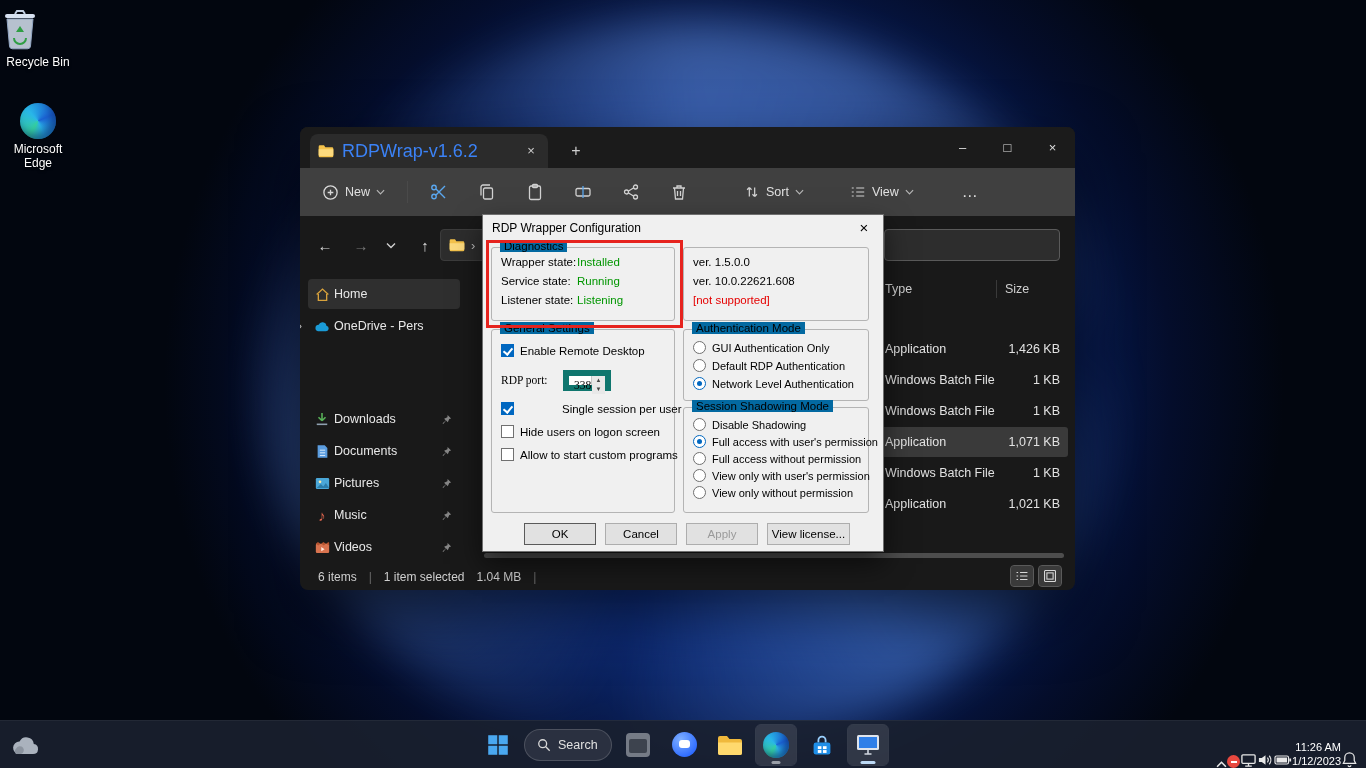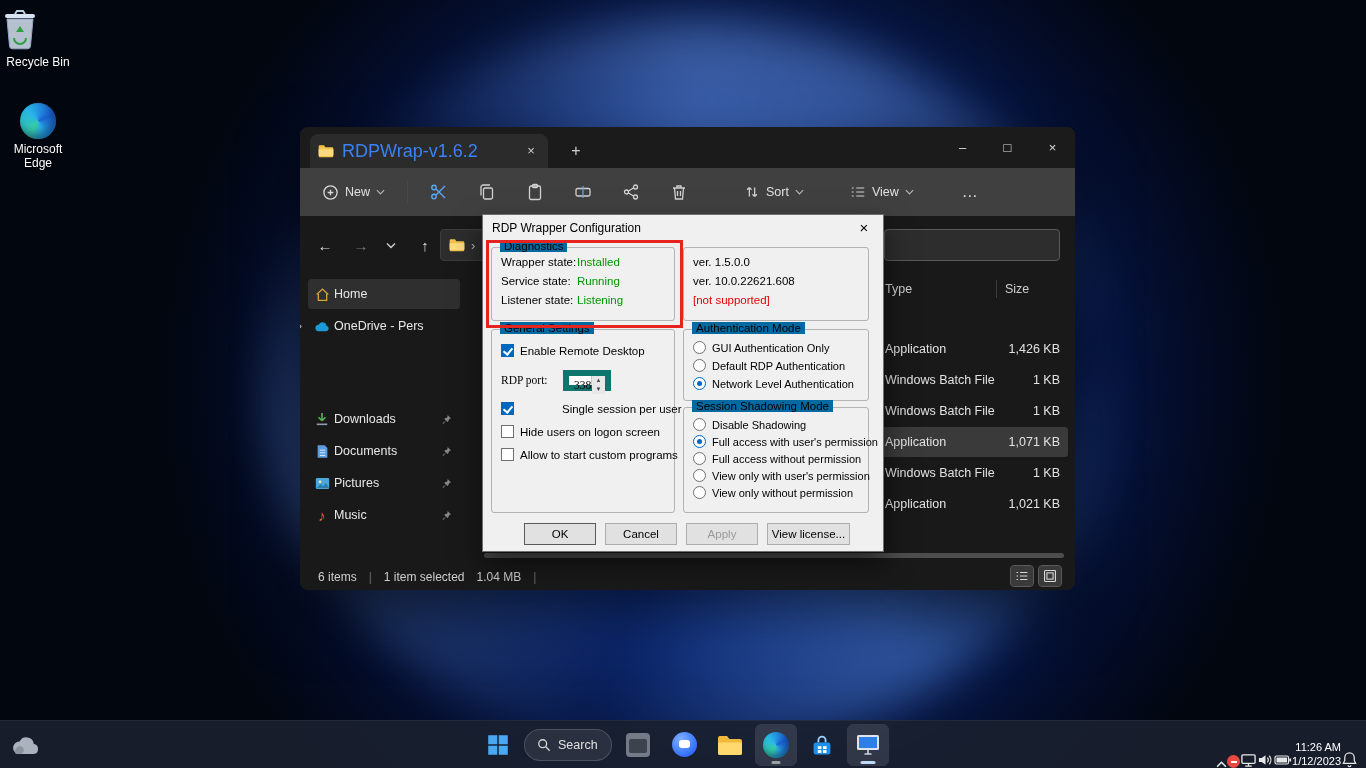--- a/index.html
+++ b/index.html
@@ -338,20 +338,35 @@
     </div>
     <div class="side-item" style="top:223px;">
       <span class="sicon" style="color:#e4674f;font-size:15px;">♪</span>
       <span class="side-label">Music</span>
       <span class="pin">
           <svg width="11" height="11" viewBox="0 0 12 12">
             <path d="M7.2 1l3.8 3.8-2 .6L7.4 9 5.6 7.2 2.4 10.9l-.7-.7L5.3 7 3.4 5.2l3.6-1.6z" fill="#9a9a9a"></path>
           </svg>
         </span>
     </div>
+    <div class="side-item" style="top:255px;">
+      <span class="sicon">
+        <svg width="15" height="13" viewBox="0 0 18 15">
+            <rect x="1" y="3" width="16" height="11" rx="1.5" fill="#d8734f"></rect>
+            <path d="M1 3l2.5-2 3 2-2.5 2zM7.5 3l2.5-2 3 2-2.5 2zM13.5 3l2.5-2 1 .8V5z" fill="#b4532f"></path>
+            <path d="M7.5 7l4 2.5-4 2.5z" fill="#ffe9dd"></path>
+          </svg>
+      </span>
+      <span class="side-label">Videos</span>
+      <span class="pin">
+          <svg width="11" height="11" viewBox="0 0 12 12">
+            <path d="M7.2 1l3.8 3.8-2 .6L7.4 9 5.6 7.2 2.4 10.9l-.7-.7L5.3 7 3.4 5.2l3.6-1.6z" fill="#9a9a9a"></path>
+          </svg>
+        </span>
+    </div>
   </div>
 
   <div id="filepane">
     <span class="fheader" style="left:7px;">Type</span>
     <span class="fheader" style="left:127px;">Size</span>
     <span class="fcolsep" style="left:118px;"></span>
     <div class="frow" style="top:57px;">
       <span class="ftype">Application</span>
       <span class="fsize">1,426 KB</span>
     </div>

